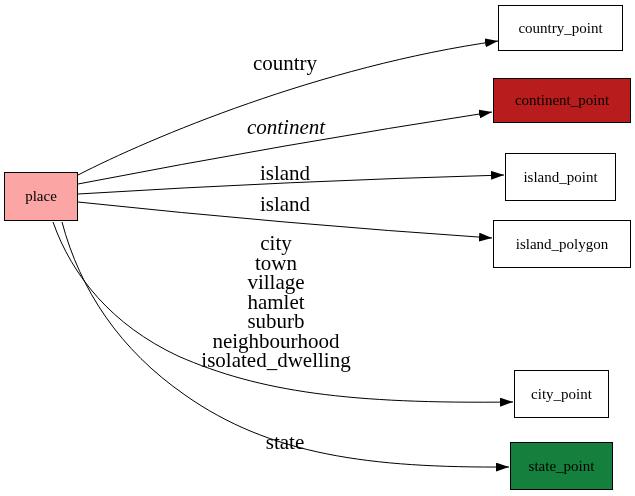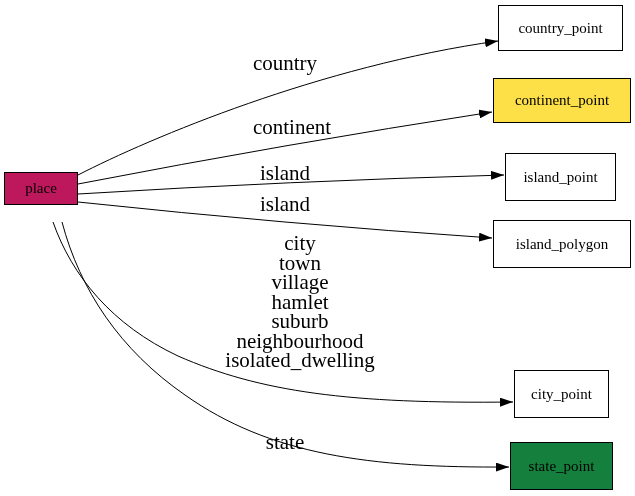--- a/index.html
+++ b/index.html
@@ -47,34 +47,34 @@
         <path d="M78,175 C150,138 320,66 498,41" fill="none" stroke="#000000" stroke-width="1" marker-end="url(#arrowhead)"></path>
         <path d="M78,184 Q285,144 492,112" fill="none" stroke="#000000" stroke-width="1" marker-end="url(#arrowhead)"></path>
         <path d="M78,194 Q290,181 504,175" fill="none" stroke="#000000" stroke-width="1" marker-end="url(#arrowhead)"></path>
         <path d="M78,202 Q285,224 492,238" fill="none" stroke="#000000" stroke-width="1" marker-end="url(#arrowhead)"></path>
         <path d="M53,222 C72,276 112,325 178,356 C260,392 350,404 513,402" fill="none" stroke="#000000" stroke-width="1" marker-end="url(#arrowhead)"></path>
         <path d="M62,222 C80,290 120,350 185,395 C270,455 370,468 509,467" fill="none" stroke="#000000" stroke-width="1" marker-end="url(#arrowhead)"></path>
       </g>
   </svg>
   <div id="labels">
       <div class="edge-label" style="left: 285px; top: 64px;">country</div>
-      <div class="edge-label" style="left: 292px; top: 128px;">continent</div>
+      <div class="edge-label" style="left: 286px; top: 128px; font-style: italic;">continent</div>
       <div class="edge-label" style="left: 285px; top: 174px;">island</div>
       <div class="edge-label" style="left: 285px; top: 205px;">island</div>
-      <div class="edge-label" style="left: 300px; top: 302px;">city
+      <div class="edge-label" style="left: 276px; top: 302px;">city
 town
 village
 hamlet
 suburb
 neighbourhood
 isolated_dwelling</div>
       <div class="edge-label" style="left: 285px; top: 443px;">state</div>
     </div>
   <div id="nodes">
-      <div class="node" style="left: 4px; top: 172px; width: 74px; height: 33px; background: #be185d; text-align: center;">place</div>
+      <div class="node" style="left: 4px; top: 172px; width: 74px; height: 49px; background: #fca5a5; text-align: center;">place</div>
       <div class="node" style="left: 498px; top: 5px; width: 125px; height: 46px; background: rgb(255, 255, 255);">country_point</div>
-      <div class="node" style="left: 493px; top: 78px; width: 138px; height: 45px; background: #fde047;">continent_point</div>
+      <div class="node" style="left: 493px; top: 78px; width: 138px; height: 45px; background: #b91c1c;">continent_point</div>
       <div class="node" style="left: 505px; top: 153px; width: 111px; height: 48px; background: rgb(255, 255, 255);">island_point</div>
       <div class="node" style="left: 493px; top: 220px; width: 138px; height: 48px; background: rgb(255, 255, 255);">island_polygon</div>
       <div class="node" style="left: 514px; top: 370px; width: 95px; height: 48px; background: rgb(255, 255, 255);">city_point</div>
       <div class="node" style="left: 510px; top: 442px; width: 103px; height: 48px; background: #15803d;">state_point</div>
     </div>
 </div>
 
 </body></html>

